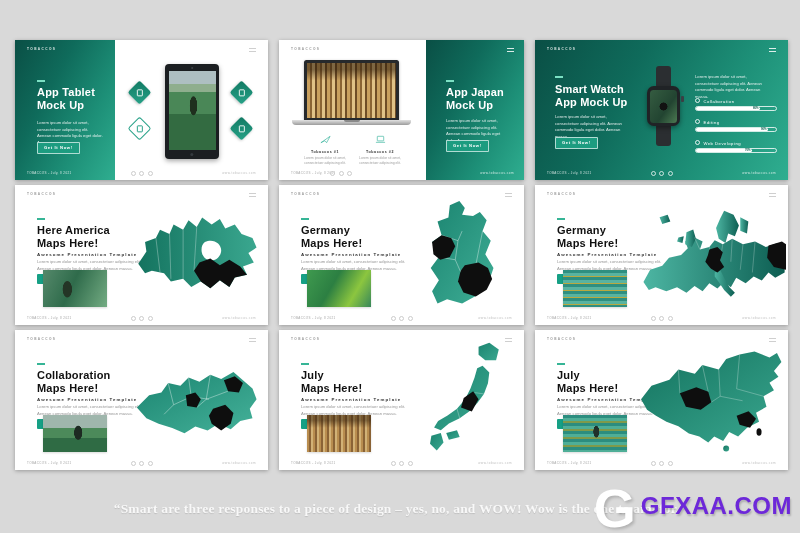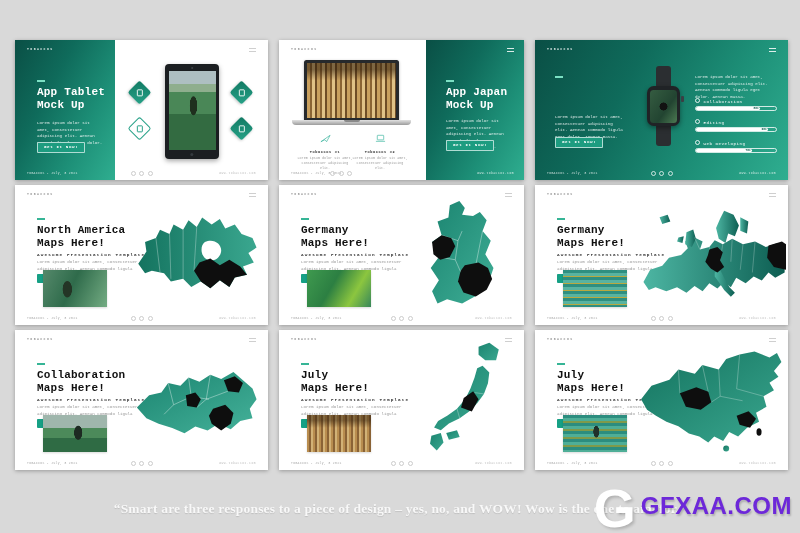--- a/index.html
+++ b/index.html
@@ -1,21 +1,21 @@
 <!DOCTYPE html>
 <html><head>
 <meta charset="utf-8">
 <style>
   html,body{margin:0;padding:0;}
   body{width:800px;height:533px;background:#d9d9d9;overflow:hidden;position:relative;
        font-family:"Liberation Sans",sans-serif;}
   .deck{position:absolute;left:15px;top:40px;display:grid;
         grid-template-columns:253px 245px 253px;grid-auto-rows:140px;
         column-gap:11px;row-gap:5px;}
-  .slide{position:relative;background:#fff;box-shadow:0 1px 4px rgba(0,0,0,.3);overflow:hidden;font-family:Liberation Mono, monospace;}
+  .slide{position:relative;background:#fff;box-shadow:0 1px 4px rgba(0,0,0,.3);overflow:hidden;}
 
   
   .green-grad{background:linear-gradient(118deg,#0a4f45 0%,#0f6b5b 35%,#1d8f77 68%,#2fae90 100%);}
   .brand{position:absolute;top:7px;left:12px;font-size:3.2px;letter-spacing:1.4px;font-weight:bold;}
   .brand.w{color:rgba(255,255,255,.85);} .brand.g{color:#9a9a9a;}
   .menu-ic{position:absolute;top:8px;right:12px;width:7px;height:4px;display:flex;flex-direction:column;justify-content:space-between;}
   .menu-ic i{display:block;height:1px;background:#cfcfcf;}
   .menu-ic.w i{background:rgba(255,255,255,.85);}
   .dash{position:absolute;width:8px;height:2px;background:#36b596;}
   .dash.w{background:#7be0c3;}
@@ -192,20 +192,24 @@
       </div>
   </div>
 
   <div class="slide green-grad">
     <div class="brand w">TOBACCOS</div>
     <div class="menu-ic w">
         <i></i>
         <i></i>
       </div>
     <div class="dash w" style="left:20px;top:36px;"></div>
+    <div class="h-title w" style="left:20px;top:43px;">
+      <span>Smart Watch</span><br>
+      <span>App Mock Up</span>
+    </div>
     <div class="body-sm w" style="left:20px;top:74px;width:70px;">Lorem ipsum dolor sit amet, consectetuer adipiscing elit. Aenean commodo ligula eget dolor. Aenean massa.</div>
     <div class="btn green-slide" style="left:20px;top:97px;">Get It Now!</div>
 
     <div class="watch-strap" style="left:121px;top:26px;height:22px;"></div>
     <div class="watch-strap" style="left:121px;top:84px;height:22px;"></div>
     <div class="watch-body">
       <div class="scr"></div>
     </div>
     <div class="watch-crown"></div>
 
@@ -244,21 +248,21 @@
   </div>
 
   <div class="slide">
     <div class="brand g">TOBACCOS</div>
     <div class="menu-ic">
         <i></i>
         <i></i>
       </div>
     <div class="dash" style="left:22px;top:33px;"></div>
     <div class="h-title" style="left:22px;top:39px;">
-      <span>North America</span><br>
+      <span>Here America</span><br>
       <span>Maps Here!</span>
     </div>
     <div class="subtitle" style="left:22px;top:67px;">Awesome Presentation Template</div>
     <div class="body-sm" style="left:22px;top:74px;width:108px;">Lorem ipsum dolor sit amet, consectetuer adipiscing elit. Aenean commodo ligula eget dolor. Aenean massa.</div>
     <div class="btn" style="left:22px;top:89px;">Get It Now!</div>
     <div class="photo p-na"></div>
     <div class="map-box">
       <svg viewBox="0 0 200 130">
         <defs>
             <linearGradient id="g1" x1="0" y1="0" x2="1" y2="0">

